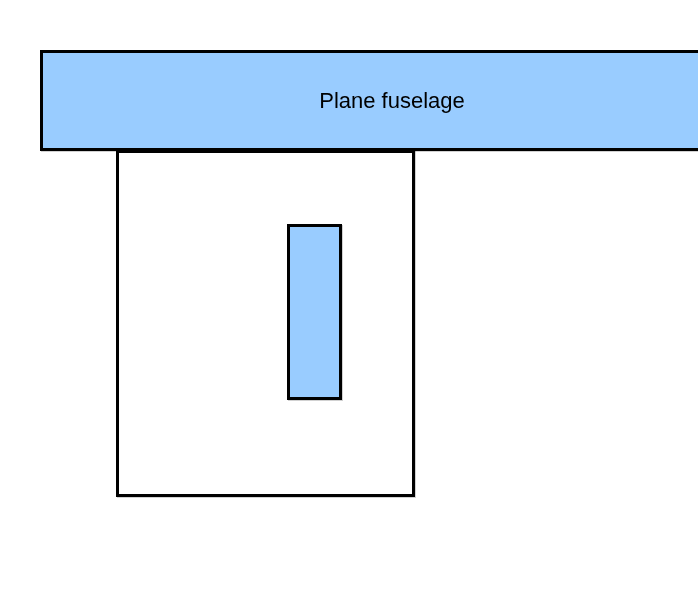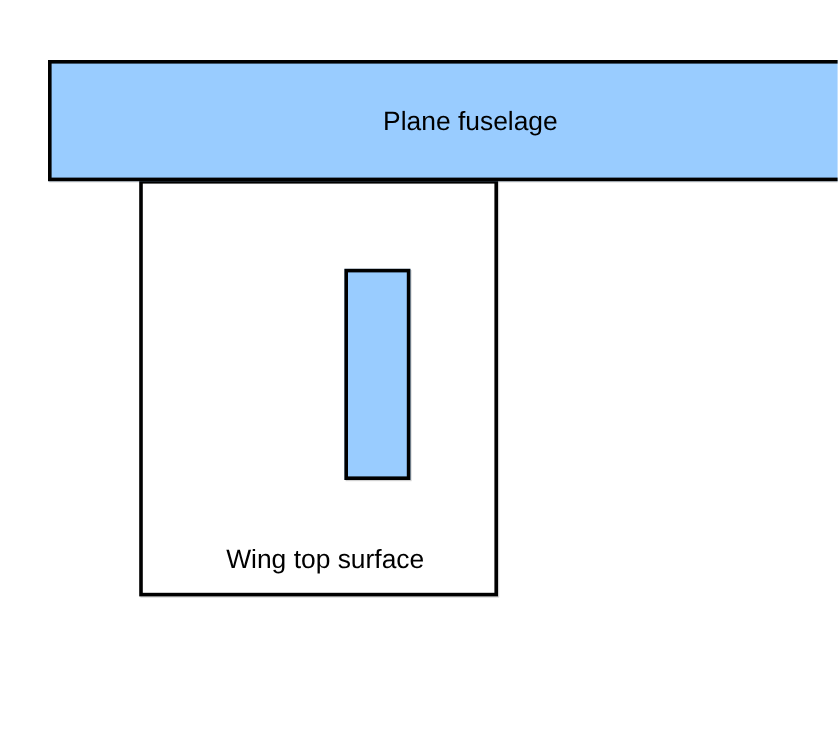--- a/index.html
+++ b/index.html
@@ -91,15 +91,14 @@
 
   <div class="shape wing-rect"></div>
 
   <div class="shape fuselage-rect">
     <span class="fuselage-label">Plane fuselage</span>
   </div>
 
   <div class="shape corrector-rect"></div>
 
 
-  <div class="label wing-label">Wing top surface</div>
 
 </div>
 
 </body></html>

